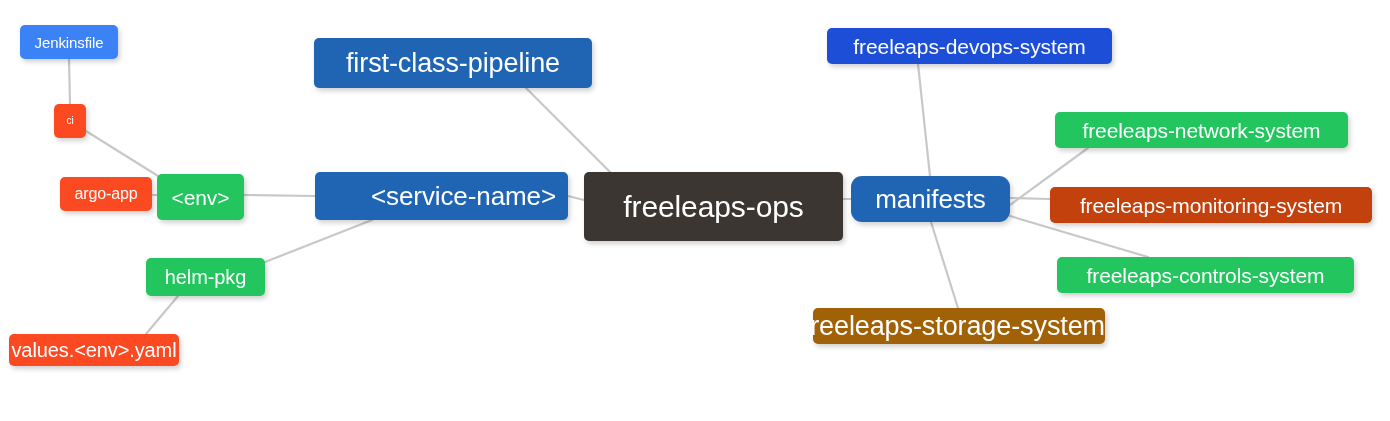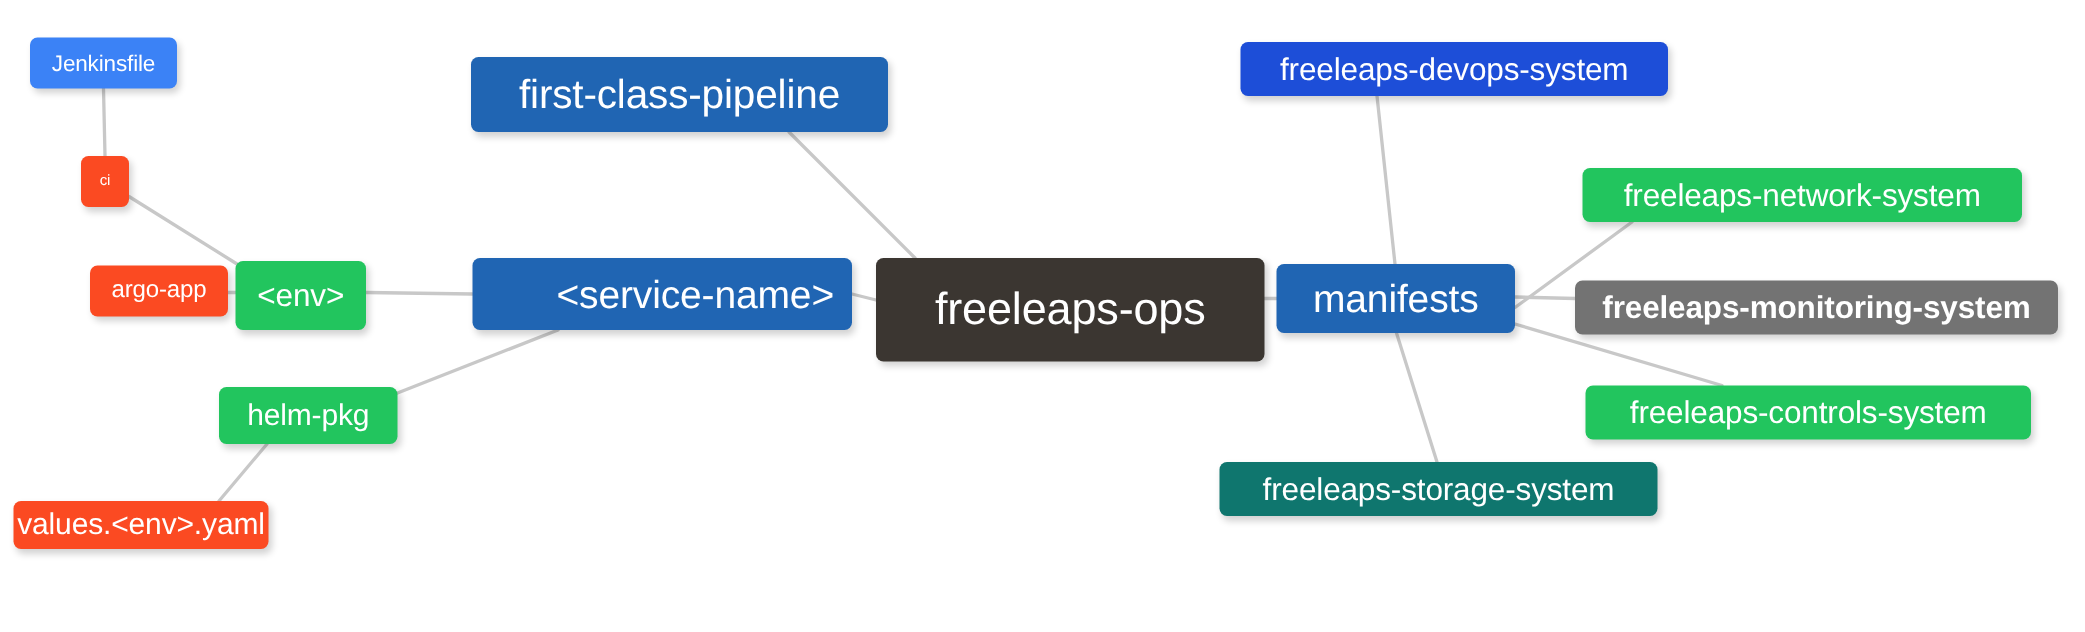--- a/index.html
+++ b/index.html
@@ -88,32 +88,32 @@
       </div>
       <div class="node" style="left: 314px; top: 38px; width: 278px; height: 50px; background: rgb(32, 101, 179); font-size: 27px; justify-content: center;">
         <span class="node-label">first-class-pipeline</span>
       </div>
       <div class="node" style="left: 315px; top: 172px; width: 253px; height: 48px; background: rgb(32, 101, 179); font-size: 26px; padding-left: 44px;">
         <span class="node-label">&lt;service-name&gt;</span>
       </div>
       <div class="node" style="left: 584px; top: 172px; width: 259px; height: 69px; background: rgb(59, 54, 49); font-size: 30px; align-items: center;">
         <span class="node-label">freeleaps-ops</span>
       </div>
-      <div class="node" style="left: 851px; top: 176px; width: 159px; height: 46px; background: rgb(32, 101, 179); font-size: 26px;">
+      <div class="node" style="left: 851px; top: 176px; width: 159px; height: 46px; background: rgb(32, 101, 179); font-size: 26px; border-radius: 11px;">
         <span class="node-label">manifests</span>
       </div>
       <div class="node" style="left: 800px; top: 28px; width: 285px; height: 36px; background: #1d4ed8; font-size: 21px; margin-left: 27px;">
         <span class="node-label">freeleaps-devops-system</span>
       </div>
       <div class="node" style="left: 1055px; top: 112px; width: 293px; height: 36px; background: rgb(34, 197, 94); font-size: 21px;">
         <span class="node-label">freeleaps-network-system</span>
       </div>
-      <div class="node" style="left: 1050px; top: 187px; width: 322px; height: 36px; background: #737373; font-size: 21px; font-weight: bold;">
+      <div class="node" style="left: 1050px; top: 187px; width: 322px; height: 36px; background: #c2410c; font-size: 21px;">
         <span class="node-label">freeleaps-monitoring-system</span>
       </div>
       <div class="node" style="left: 1057px; top: 257px; width: 297px; height: 36px; background: rgb(34, 197, 94); font-size: 21px; align-items: center;">
         <span class="node-label">freeleaps-controls-system</span>
       </div>
-      <div class="node" style="left: 813px; top: 308px; width: 292px; height: 36px; background: #0f766e; font-size: 21px;">
+      <div class="node" style="left: 813px; top: 308px; width: 292px; height: 36px; background: #a16207; font-size: 27px; justify-content: flex-end;">
         <span class="node-label">freeleaps-storage-system</span>
       </div>
     </div>
 </div>
 
 </body></html>

